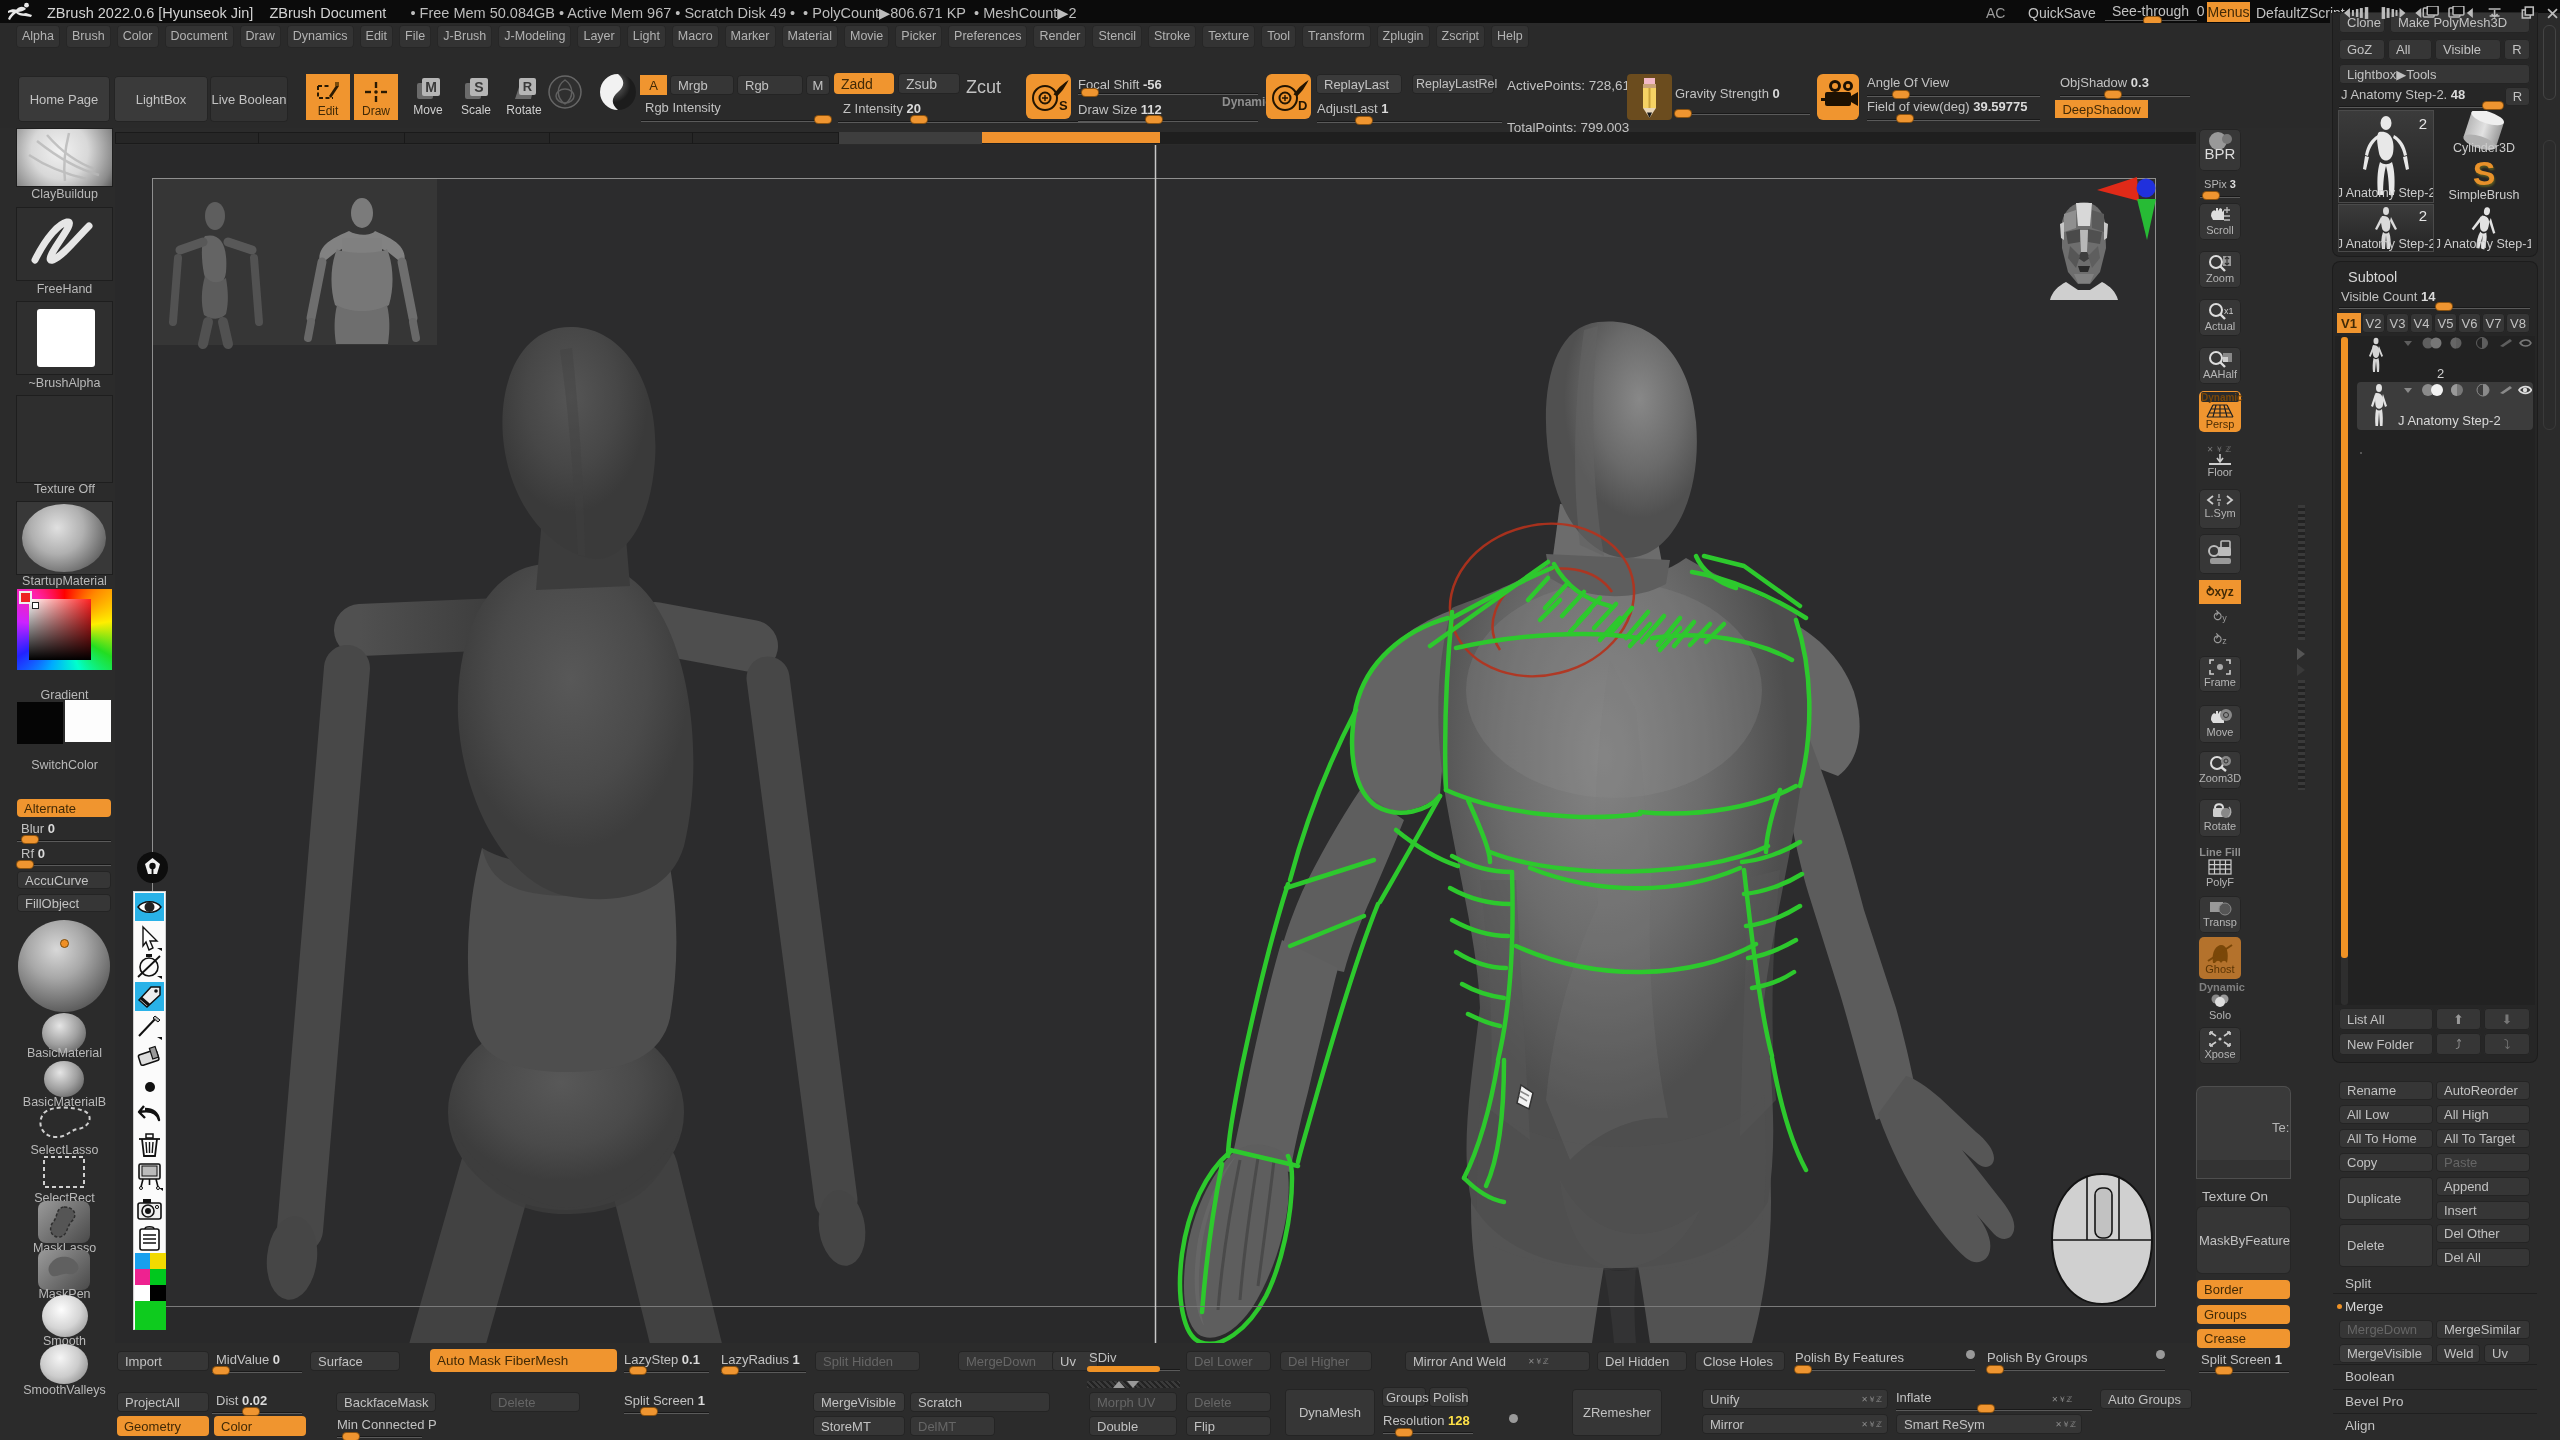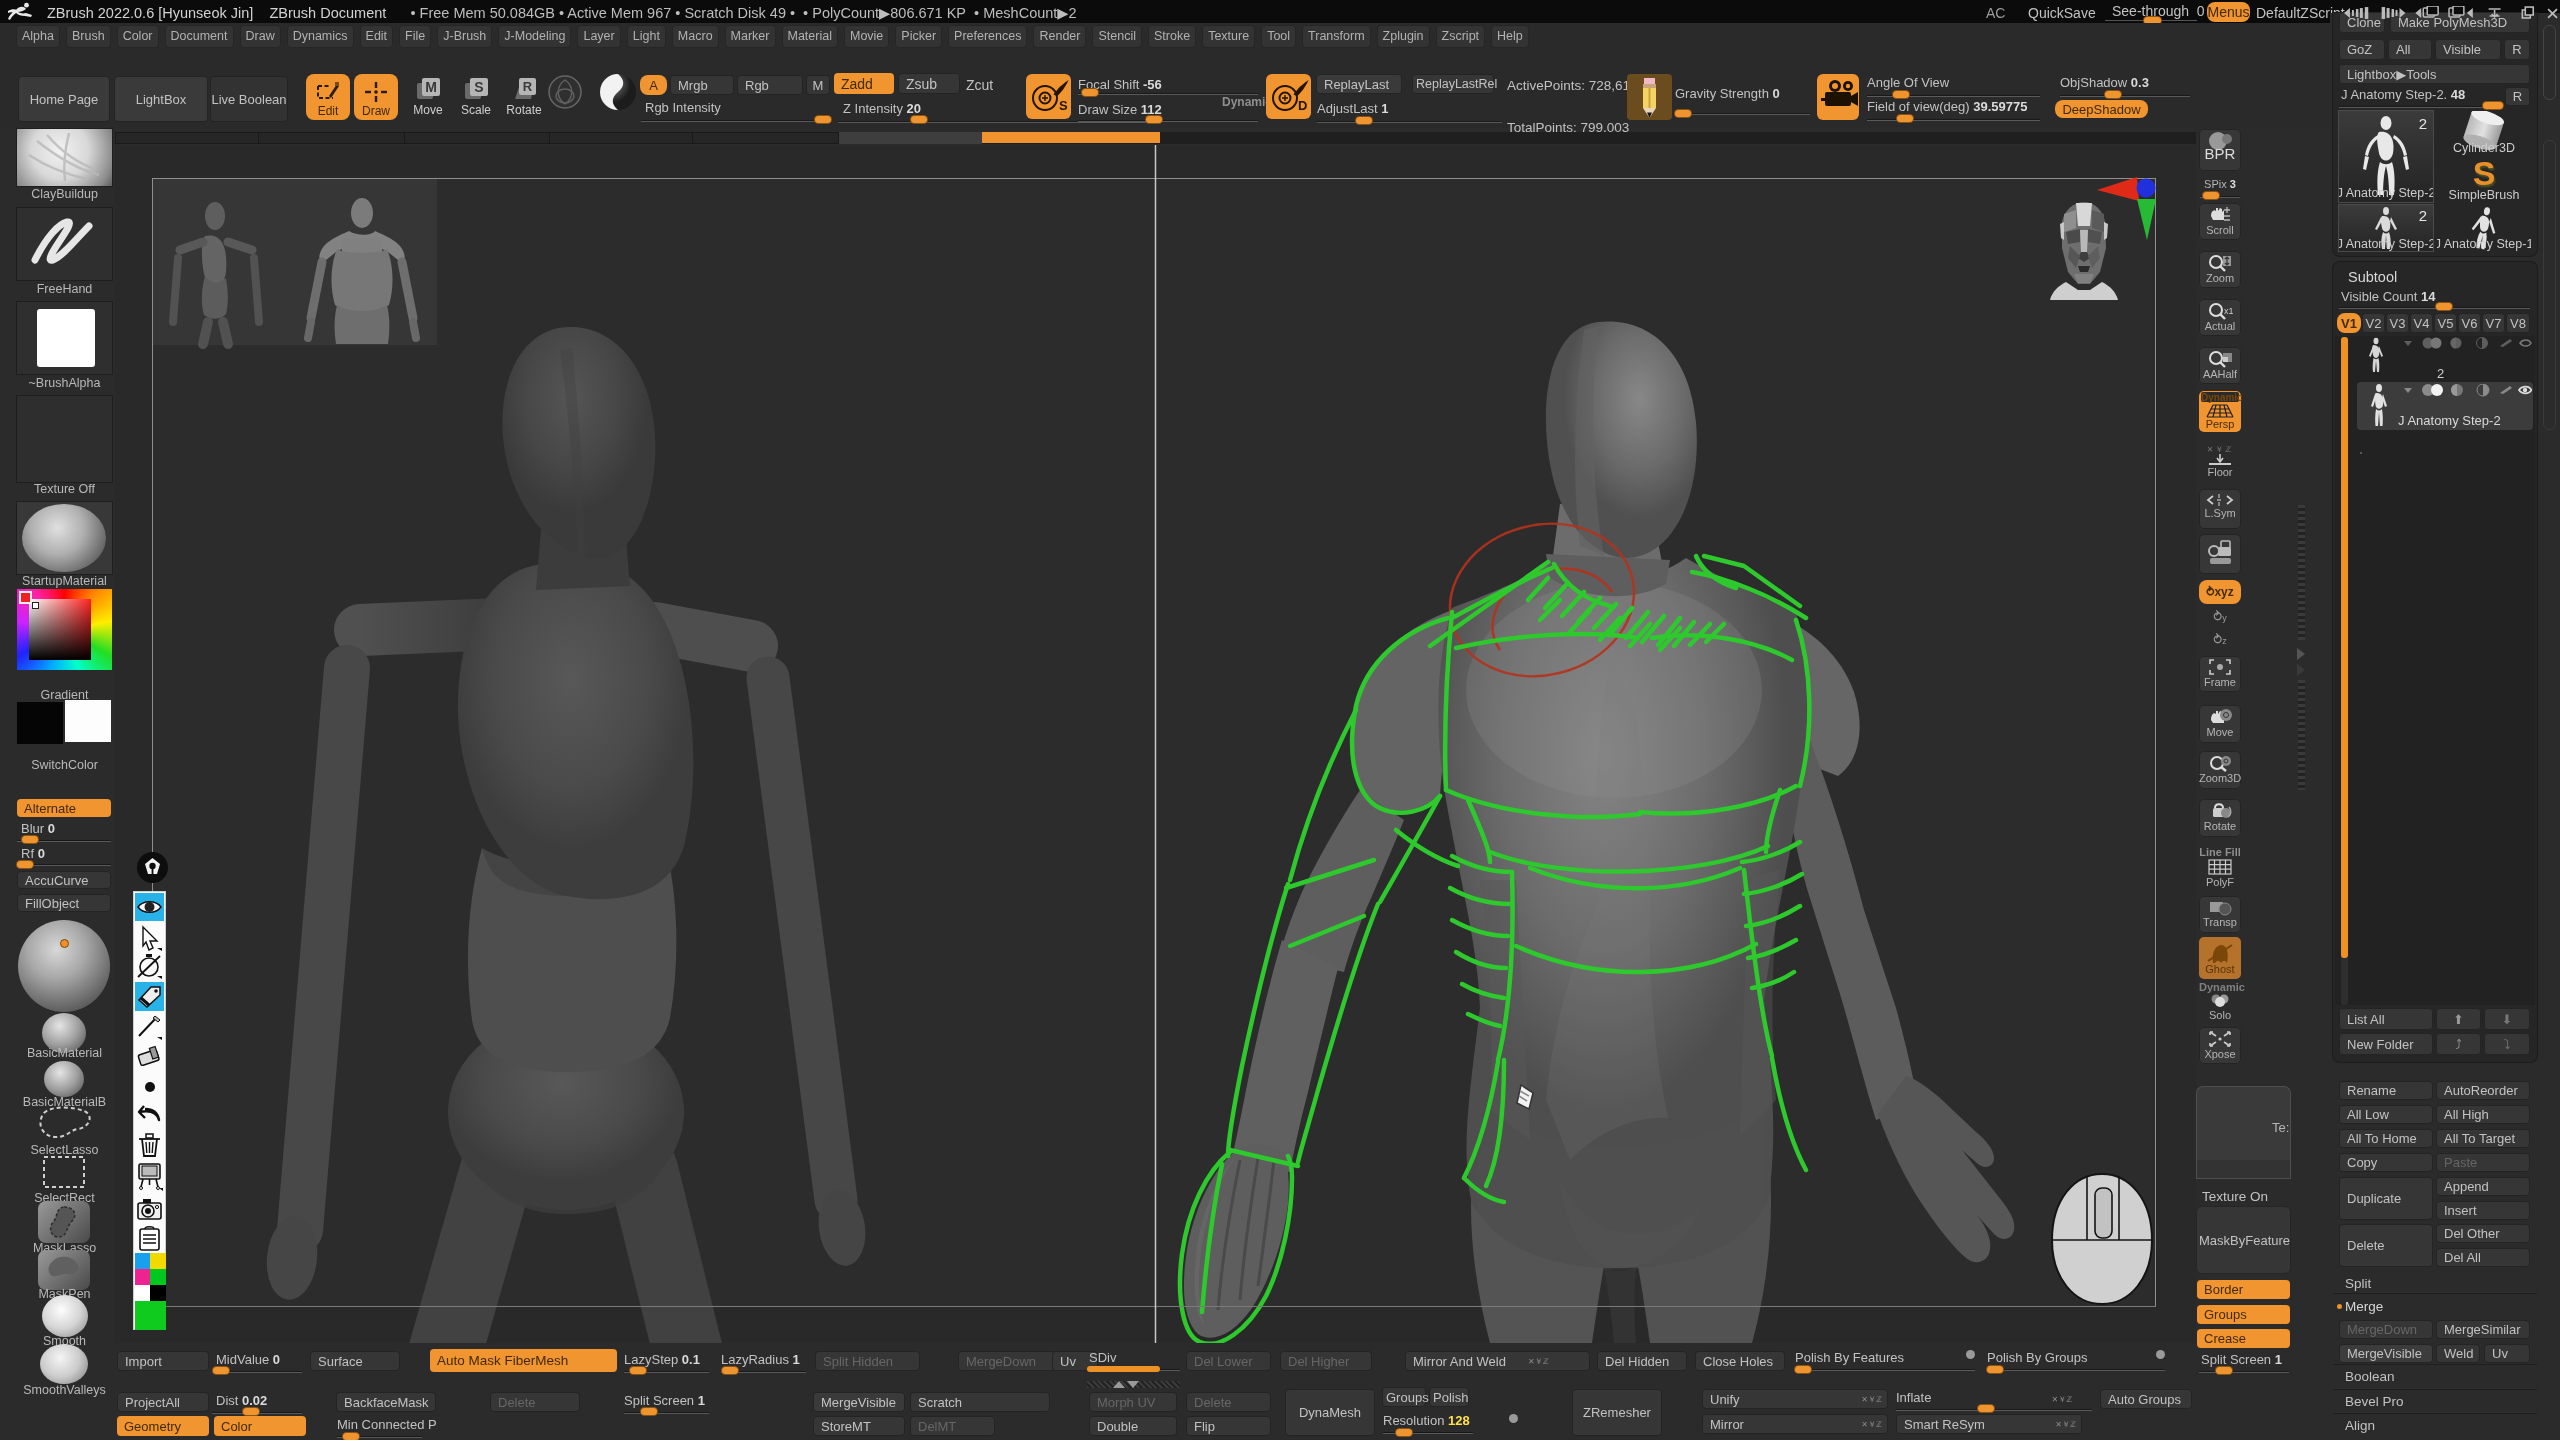--- a/index.html
+++ b/index.html
@@ -1,20 +1,20 @@
 <!DOCTYPE html>
 <html><head><meta charset="utf-8">
 <style>
   html,body{margin:0;padding:0;background:#282828;}
   #root{position:relative;width:2560px;height:1440px;overflow:hidden;background:#2b2b2b;font-family:"Liberation Sans",sans-serif;color:#c6c6c6;}
   .a{position:absolute;box-sizing:border-box;}
   .b{position:absolute;box-sizing:border-box;background:#363636;border-radius:4px;color:#c2c2c2;font-size:13px;display:flex;align-items:center;padding-left:8px;white-space:nowrap;box-shadow:0 0 0 1px #242424 inset;}
   .bc{position:absolute;box-sizing:border-box;background:#363636;border-radius:4px;color:#c2c2c2;font-size:13px;display:flex;align-items:center;justify-content:center;white-space:nowrap;box-shadow:0 0 0 1px #242424 inset;}
   .ob{position:absolute;box-sizing:border-box;background:#f0952f;border-radius:4px;color:#422a06;font-size:13px;display:flex;align-items:center;padding-left:7px;white-space:nowrap;}
-  .obc{position:absolute;box-sizing:border-box;background:#f0952f;border-radius:8px;color:#422a06;font-size:13px;display:flex;align-items:center;justify-content:center;white-space:nowrap;}
+  .obc{position:absolute;box-sizing:border-box;background:#f0952f;border-radius:0;color:#422a06;font-size:13px;display:flex;align-items:center;justify-content:center;white-space:nowrap;}
   .g{color:#686868;}
   .lab{position:absolute;font-size:13px;color:#c2c2c2;white-space:nowrap;}
   .sl{position:absolute;height:1px;background:#5a5a5a;border-top:1px solid #191919;}
   .knob{position:absolute;width:16px;height:7px;border-radius:3.5px;background:#ef9530;box-shadow:0 0 0 1px #8a5210;}
   .thumb{position:absolute;background:#2f2f2f;box-shadow:0 0 0 1px #1e1e1e;}
   .tlab{position:absolute;font-size:12.5px;color:#b9b9b9;text-align:center;width:95px;left:17px;}
   svg{display:block}
   #menubar span{background:#333333;border-radius:4px;padding:0 6px;line-height:23px;font-size:12.5px;color:#b2b2b2;box-shadow:0 0 0 1px #262626 inset;}
   .icobtn{position:absolute;box-sizing:border-box;width:42px;background:#373737;border-radius:5px;box-shadow:0 0 0 1px #242424 inset;color:#b5b5b5;font-size:11px;text-align:center;}
   .rlab{position:absolute;width:42px;text-align:center;font-size:11px;color:#b5b5b5;}
@@ -165,21 +165,21 @@
   <div class="obc" style="left:640px;top:75px;width:27px;height:20px;">A</div>
   <div class="b" style="left:670px;top:75px;width:64px;height:20px;">Mrgb</div>
   <div class="b" style="left:737px;top:75px;width:66px;height:20px;">Rgb</div>
   <div class="bc" style="left:806px;top:75px;width:24px;height:20px;">M</div>
   <div class="lab g" style="left:645px;top:100px;">Rgb Intensity</div>
   <div class="sl" style="left:641px;top:120px;width:190px;"></div>
   <div class="knob" style="left:815px;top:116px;"></div>
 
   <div class="ob" style="left:834px;top:73px;width:60px;height:21px;font-size:14px;">Zadd</div>
   <div class="b" style="left:898px;top:73px;width:62px;height:21px;font-size:14px;">Zsub</div>
-  <div class="lab g" style="left:966px;top:77px;font-size:14px;">Zcut</div>
+  <div class="lab g" style="left:966px;top:77px;font-size:18px;">Zcut</div>
   <div class="lab" style="left:843px;top:101px;">Z Intensity <b style="font-weight:bold;color:#dadada">20</b></div>
   <div class="sl" style="left:838px;top:121px;width:318px;"></div>
   <div class="knob" style="left:911px;top:116px;"></div>
 
   <div class="a" style="left:1026px;top:74px;width:45px;height:45px;background:#f0952f;border-radius:6px;"></div>
   <svg class="a" style="left:1026px;top:74px" width="45" height="45" viewBox="0 0 45 45">
         <g stroke="#221502" fill="none" stroke-width="2">
           <circle cx="19" cy="24" r="12"></circle>
           <circle cx="19" cy="24" r="5.5"></circle>
           <path d="M19 21 L19 27 M16 24 L22 24" stroke-width="1.4"></path>

